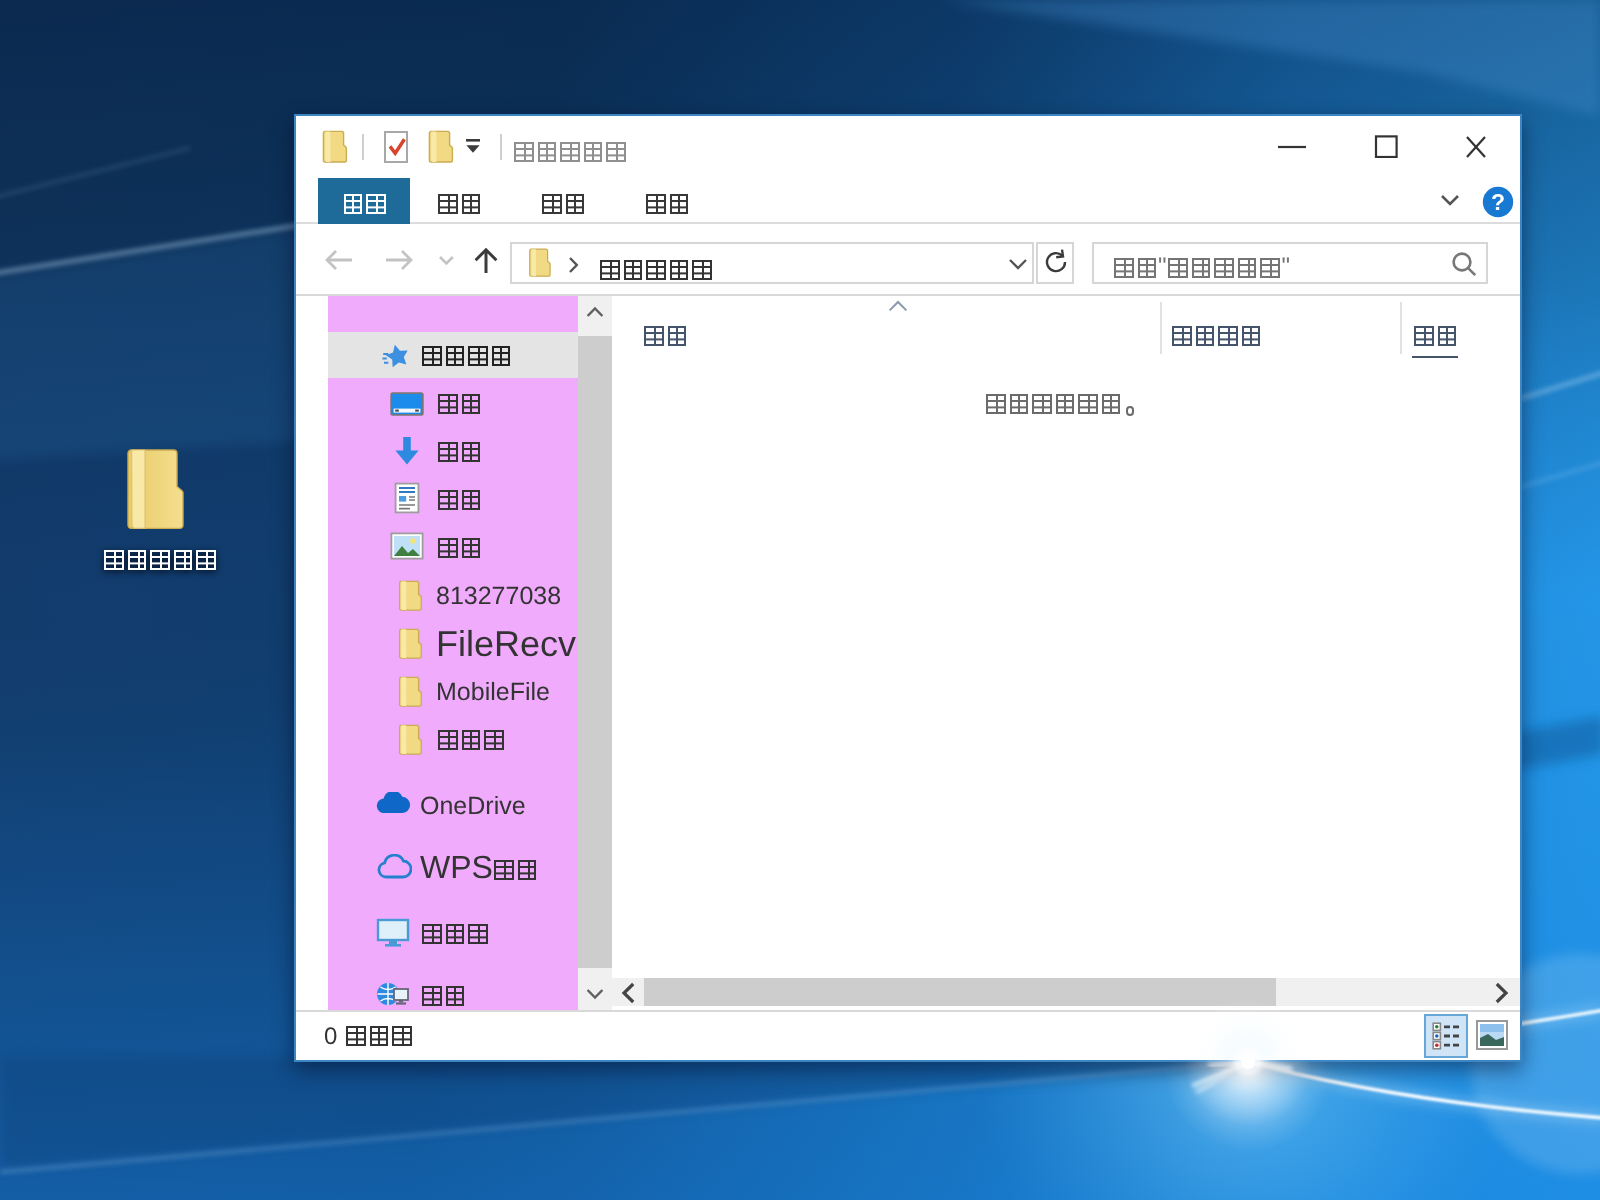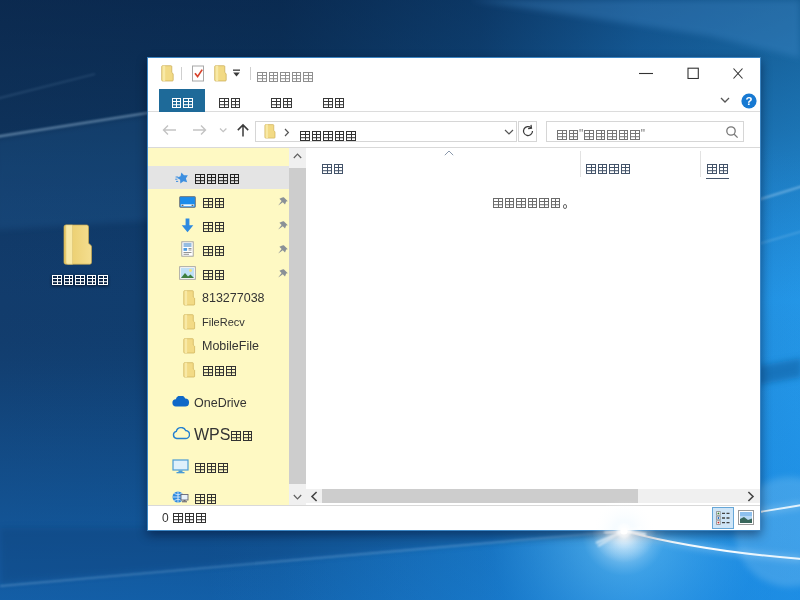--- a/index.html
+++ b/index.html
@@ -18,21 +18,21 @@
  border:1px solid #3c86c4;box-shadow:0 4px 10px rgba(0,0,25,0.45)}
 .row{position:absolute;left:0;right:0}
 #titlebar{top:0;height:30px}
 #tabs{top:30px;height:24px;border-bottom:1px solid #dcdcdc}
 #filetab{position:absolute;left:11px;top:1px;width:46px;height:23px;background:#1e6a99;
  color:#fff;text-align:center;padding-top:4px}
 .tab{position:absolute;top:5px;color:#383838}
 #addr{top:54px;height:36px;border-bottom:1px solid #d9d9d9}
 .box{position:absolute;top:9px;height:21px;border:1px solid #d6d6d6;background:#fff}
 #main{top:90px;height:357px}
-#sidebar{position:absolute;left:0;top:0;width:141px;height:357px;background:#fef9c3}
+#sidebar{position:absolute;left:16px;top:0;width:141px;height:357px;background:#f0abfc}
 .srow{position:absolute;height:22px;line-height:22px;color:#333;white-space:nowrap}
 #sscroll{position:absolute;left:141px;top:0;width:17px;height:357px;background:#f0f0f0}
 #filearea{position:absolute;left:158px;top:0;right:0;height:357px}
 #status{top:447px;height:25px;border-top:1px solid #d9d9d9}
 .ico{position:absolute}
 text{font-family:"Liberation Sans",sans-serif}
 </style></head>
 <body>
 <div id="scr">
 
@@ -214,21 +214,21 @@
       <rect x="2" y="2" width="13" height="10" fill="#bfe0f6"></rect>
       <path d="M2,12 l4,-5 l3,3.5 l2.5,-2 l3.5,3.5 z" fill="#3f7f3f"></path>
       <circle cx="11.5" cy="4.5" r="1.4" fill="#f3e27a"></circle>
      </svg>
      <b class="g"></b><b class="g"></b></div>
     <div class="srow" style="left:54px;top:139px;color:#333;font-size:12.5px">
      <svg class="ico" style="left:-19px;top:3px" width="12.5" height="16" viewBox="0 0 13 17">
               <use href="#tfold"></use>
             </svg>
      813277038</div>
-    <div class="srow" style="left:54px;top:163px;color:#333;font-size:11px">
+    <div class="srow" style="left:54px;top:163px;color:#333;font-size:18px">
      <svg class="ico" style="left:-19px;top:3px" width="12.5" height="16" viewBox="0 0 13 17">
               <use href="#tfold"></use>
             </svg>
      FileRecv</div>
     <div class="srow" style="left:54px;top:187px;color:#333;font-size:12.5px">
      <svg class="ico" style="left:-19px;top:3px" width="12.5" height="16" viewBox="0 0 13 17">
               <use href="#tfold"></use>
             </svg>
      MobileFile</div>
     <div class="srow" style="left:54px;top:211px">

